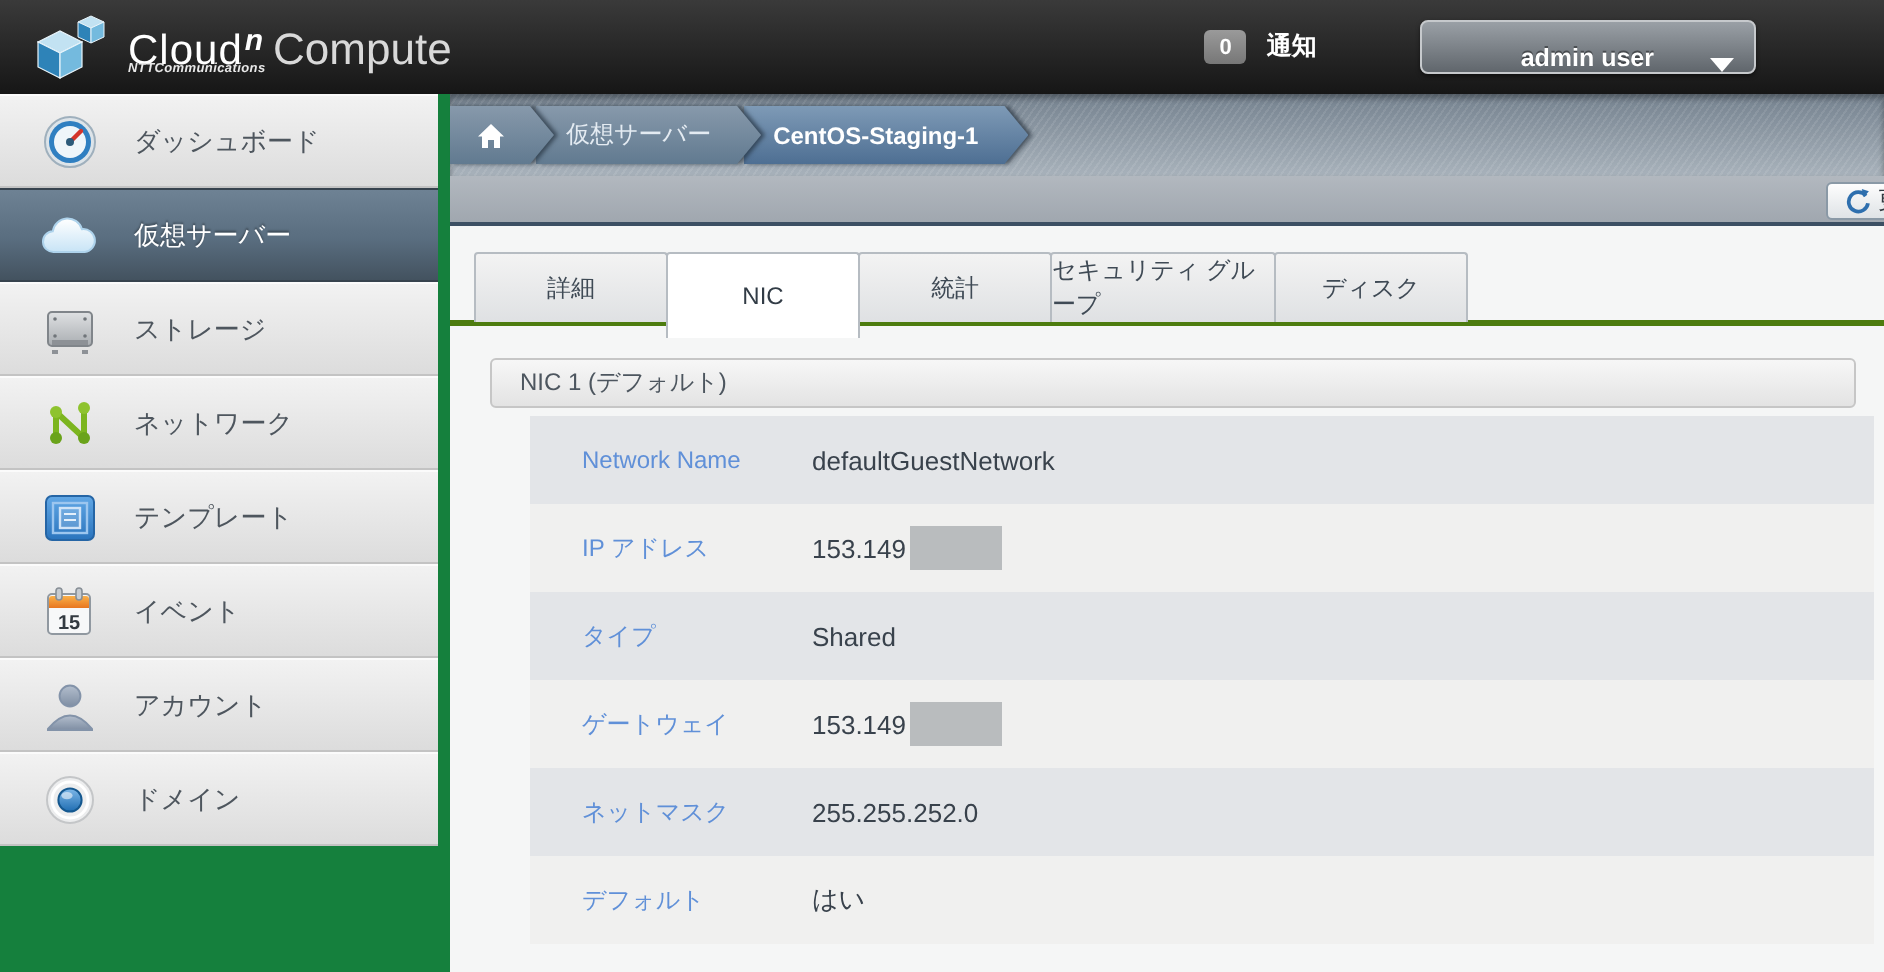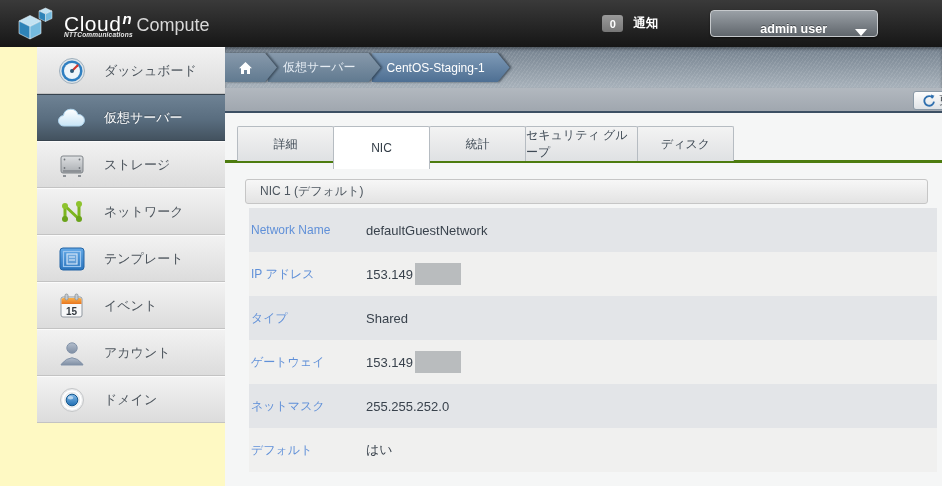--- a/index.html
+++ b/index.html
@@ -12,21 +12,21 @@
   
   .hdr {
     position:absolute; top:0; left:0; width:942px; height:47px;
     background:linear-gradient(#3a3a3a,#161616);
     display:flex; align-items:center;
   }
   .brand { display:flex; align-items:flex-start; margin-left:14px; }
   .brand-txt { display:flex; align-items:baseline; margin-left:6px; margin-top:6px; }
   .b-cloud { color:#fff; font-size:21px; letter-spacing:.5px; }
   .b-sup { color:#fff; font-size:15px; font-style:italic; font-weight:bold; position:relative; top:-7px; margin-left:1px; }
-  .b-comp { color:#d9d9d9; font-size:18px; font-weight:300; margin-left:5px; }
+  .b-comp { color:#d9d9d9; font-size:22px; font-weight:300; margin-left:5px; }
   .b-sub { color:#e8e8e8; font-size:6.5px; font-style:italic; font-weight:bold; position:absolute; top:31px; left:64px; letter-spacing:.2px; }
   .hdr-right { margin-left:auto; display:flex; align-items:center; margin-right:64px; }
   .notif { display:flex; align-items:center; cursor:pointer; }
   .nbadge {
     min-width:21px; height:17px; padding:0 4px; border-radius:3px;
     background:linear-gradient(#9a9a9a,#777); color:#fff; font-size:11px; font-weight:bold;
     display:flex; align-items:center; justify-content:center;
   }
   .nlabel { color:#fff; font-size:12.5px; font-weight:bold; margin-left:10px; }
   .userbtn {
@@ -34,21 +34,21 @@
     border:1px solid #c6c9cc; border-radius:4px; overflow:hidden; cursor:pointer;
     background:linear-gradient(#9aa0a6,#60666c);
     box-shadow:0 1px 2px rgba(0,0,0,.5);
     padding-left:32px;
   }
   .userbtn .ulabel { display:flex; align-items:center; padding:0 17px; color:#fff; font-size:12.5px; font-weight:bold; text-shadow:0 -1px 0 rgba(0,0,0,.4); }
   .userbtn .sep { width:1px; background:rgba(0,0,0,.35); box-shadow:1px 0 0 rgba(255,255,255,.25); }
   .userbtn .caretbox { width:32px; display:flex; align-items:center; justify-content:center; }
   .caret { width:0; height:0; border-left:6px solid transparent; border-right:6px solid transparent; border-top:7px solid #fff; }
   
-  .side { position:absolute; top:47px; left:0; width:225px; bottom:0; background:#fef9c3;padding-left:37px; }
+  .side { position:absolute; top:47px; left:0; width:225px; bottom:0; background:#15803d; }
   .sitem {
     width:219px; height:47px; display:flex; align-items:center; cursor:pointer;
     background:linear-gradient(#f2f2f2,#dcdcdc);
     border-top:1px solid #fbfbfb; border-bottom:1px solid #c3c3c3;
   }
   .sitem .ic { width:30px; height:30px; margin-left:20px; display:flex; align-items:center; justify-content:center; }
   .sitem .slabel { margin-left:17px; font-size:13px; color:#4e565e; }
   .sitem.sel {
     background:linear-gradient(#6e8294 0%,#596d7f 55%,#43525f 100%);
     border-top:1px solid #37434e; border-bottom:1px solid #37434e;
@@ -64,21 +64,21 @@
     box-shadow:inset 0 2px 3px rgba(0,0,0,.35);
   }
   .crumb-o { filter:drop-shadow(2px 0 1px rgba(28,40,52,.65)); position:relative; margin-right:-9px; }
   .z3{z-index:3}.z2{z-index:2}.z1{z-index:1}
   .crumb {
     height:29px; display:flex; align-items:center; padding:0 25px 0 15px;
     clip-path:polygon(0 0, calc(100% - 12px) 0, 100% 50%, calc(100% - 12px) 100%, 0 100%);
     background:linear-gradient(#8799ab,#617a90); color:#e4ebf2; font-size:12px; cursor:pointer;
   }
   .crumb.homec { padding:0 24px 0 13px; }
-  .crumb.activec { background:linear-gradient(#7e9ab6,#4e6f93); color:#fff; font-weight:normal; cursor:default; }
+  .crumb.activec { background:linear-gradient(#7e9ab6,#4e6f93); color:#fff; font-weight:bold; cursor:default; }
   .toolbar {
     position:relative; height:25px;
     background:linear-gradient(#b2b8bf,#a0a7af);
     border-bottom:2px solid #3c4f63;
   }
   .refbtn {
     position:absolute; right:-30px; top:3px; height:19px; padding:0 8px;
     display:flex; align-items:center; gap:4px; cursor:pointer;
     background:linear-gradient(#fdfdfd,#dfe3e6); border:1px solid #8a99a6; border-radius:3px;
     font-size:12px; color:#333a41;
@@ -96,21 +96,21 @@
   .tab.sel { background:#fff; height:43px; position:relative; z-index:5; color:#323c46; }
   
   .panel { margin:16px 0 0 20px; width:692px; }
   .phdr {
     width:683px; height:25px; line-height:23px; padding-left:14px;
     border:1px solid #c6c6c6; border-radius:3px;
     background:linear-gradient(#f7f7f7,#e3e3e3);
     font-size:12px; color:#4d565f;
   }
   .rows { width:688px; margin:4px 0 0 4px; }
-  .drow { height:44px; display:flex; align-items:center; padding-left:2px; }
+  .drow { height:44px; display:flex; align-items:center; padding-left:26px;margin-left:16px; }
   .drow.g { background:#e3e5e8; }
   .drow.w { background:#f0f0ef; }
   .rlabel { width:115px; font-size:12px; color:#6090d8; flex:none; }
   .rvalue { font-size:13px; color:#39424c; display:flex; align-items:center; }
   .redact { display:inline-block; width:46px; height:22px; background:#b9bcbe; margin-left:2px; }
 </style>
 </head>
 <body>
 
 <div class="app">

